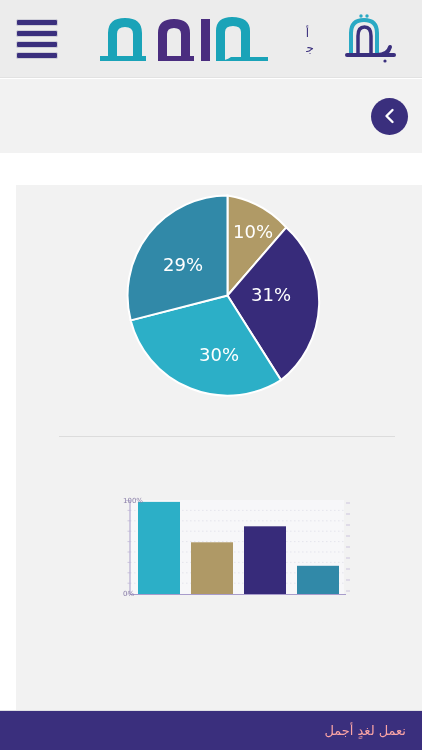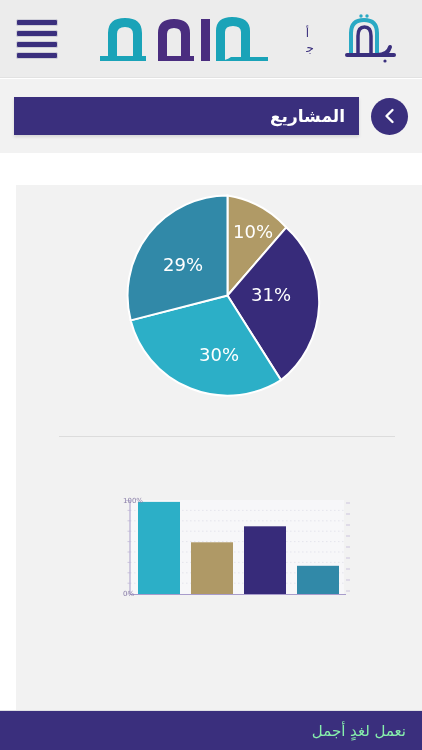--- a/index.html
+++ b/index.html
@@ -188,22 +188,22 @@
     width: 422px;
     height: 40px;
     background: #3a2f7d;
     display: flex;
     align-items: center;
     justify-content: flex-start;
     padding: 0 16px;
     border-top: 1px solid #dfdfe4;
   }
   .app-footer .slogan {
-    color: #86efac;
-    font-size: 15px;
+    color: #fca5a5;
+    font-size: 13px;
   }
 </style>
 </head>
 <body>
 
 <div class="app-header">
 
   <div class="muni-logo">
     <svg width="100" height="56" viewBox="0 0 100 56" xmlns="http://www.w3.org/2000/svg">
 
@@ -244,23 +244,20 @@
     <span></span>
     <span></span>
   </div>
 </div>
 
 <div class="title-strip">
   <div class="back-button">
     <svg width="18" height="18" viewBox="0 0 18 18" xmlns="http://www.w3.org/2000/svg">
       <path d="M11.5 3 L5.5 9 L11.5 15" fill="none" stroke="#ffffff" stroke-width="2.4" stroke-linecap="round" stroke-linejoin="round"></path>
     </svg>
-  </div>
-  <div class="page-title-bar">
-    <span class="title-text">المشاريع</span>
   </div>
 </div>
 
 <div class="content">
   <div class="pie-panel"></div>
 
   <div class="chart-area">
 
     <div class="pie-wrap">
       <svg width="205" height="205" viewBox="0 0 205 205" xmlns="http://www.w3.org/2000/svg">

